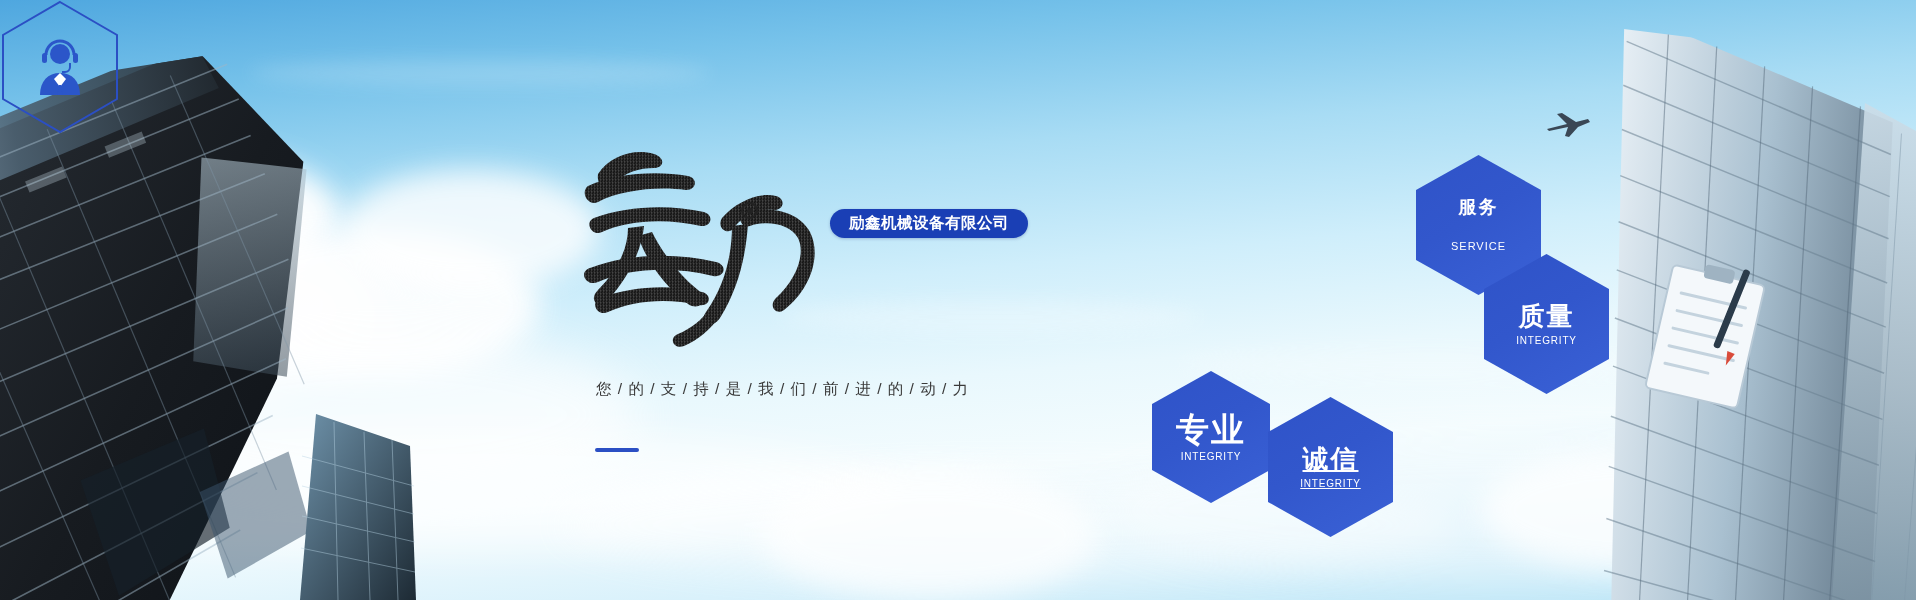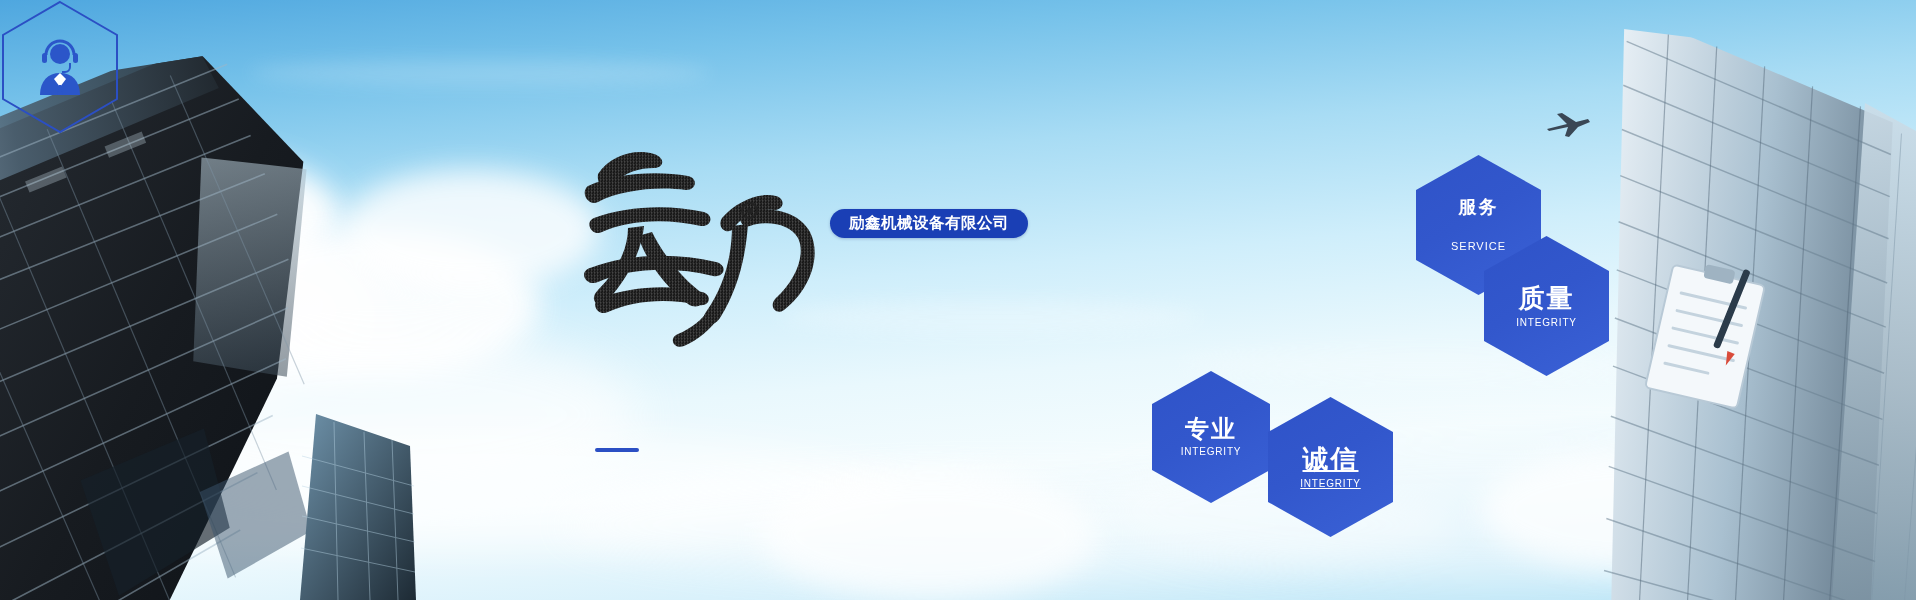--- a/index.html
+++ b/index.html
@@ -90,31 +90,31 @@
   .hex .en{line-height:1;white-space:nowrap;}
 
   .hex-service{
     left:1416px;top:155px;width:125px;height:140px;
     background:linear-gradient(150deg,#2f53c8 0%,#3257cc 45%,#3a61d6 100%);
   }
   .hex-service .cn{font-size:18px;letter-spacing:2px;}
   .hex-service .en{font-size:11px;margin-top:25px;letter-spacing:1px;}
 
   .hex-quality{
-    left:1484px;top:236px;width:125px;height:140px;
+    left:1484px;top:254px;width:125px;height:140px;
     background:linear-gradient(150deg,#2f53c8 0%,#3257cc 45%,#3a61d6 100%);
   }
   .hex-quality .cn{font-size:26px;letter-spacing:2px;}
   .hex-quality .en{font-size:10px;margin-top:7px;letter-spacing:.8px;}
 
   .hex-prof{
     left:1152px;top:371px;width:118px;height:132px;
     background:linear-gradient(150deg,#2f53c8 0%,#3257cc 45%,#3a61d6 100%);
   }
-  .hex-prof .cn{font-size:24px;letter-spacing:2px;}
+  .hex-prof .cn{font-size:33px;letter-spacing:2px;}
   .hex-prof .en{font-size:10px;margin-top:6px;letter-spacing:.8px;}
 
   .hex-trust{
     left:1268px;top:397px;width:125px;height:140px;
     background:linear-gradient(150deg,#2f53c8 0%,#3257cc 45%,#3a61d6 100%);
     text-decoration:underline;
   }
   .hex-trust .cn{font-size:26px;letter-spacing:2px;}
   .hex-trust .en{font-size:10px;margin-top:7px;letter-spacing:.8px;}
 
@@ -331,20 +331,21 @@
         </g>
       </svg>
     </div>
     <div class="ringmark">
         <i></i>
       </div>
 
     <div class="badge lbl">励鑫机械设备有限公司</div>
 
 
+    <div class="tagline lbl">您 / 的 / 支 / 持 / 是 / 我 / 们 / 前 / 进 / 的 / 动 / 力</div>
     <div class="underbar"></div>
 
     <div class="hex hex-service">
       <div class="cn lbl">服务</div>
       <div class="en lbl">SERVICE</div>
     </div>
 
     <div class="hex hex-quality">
       <div class="cn lbl">质量</div>
       <div class="en lbl">INTEGRITY</div>

